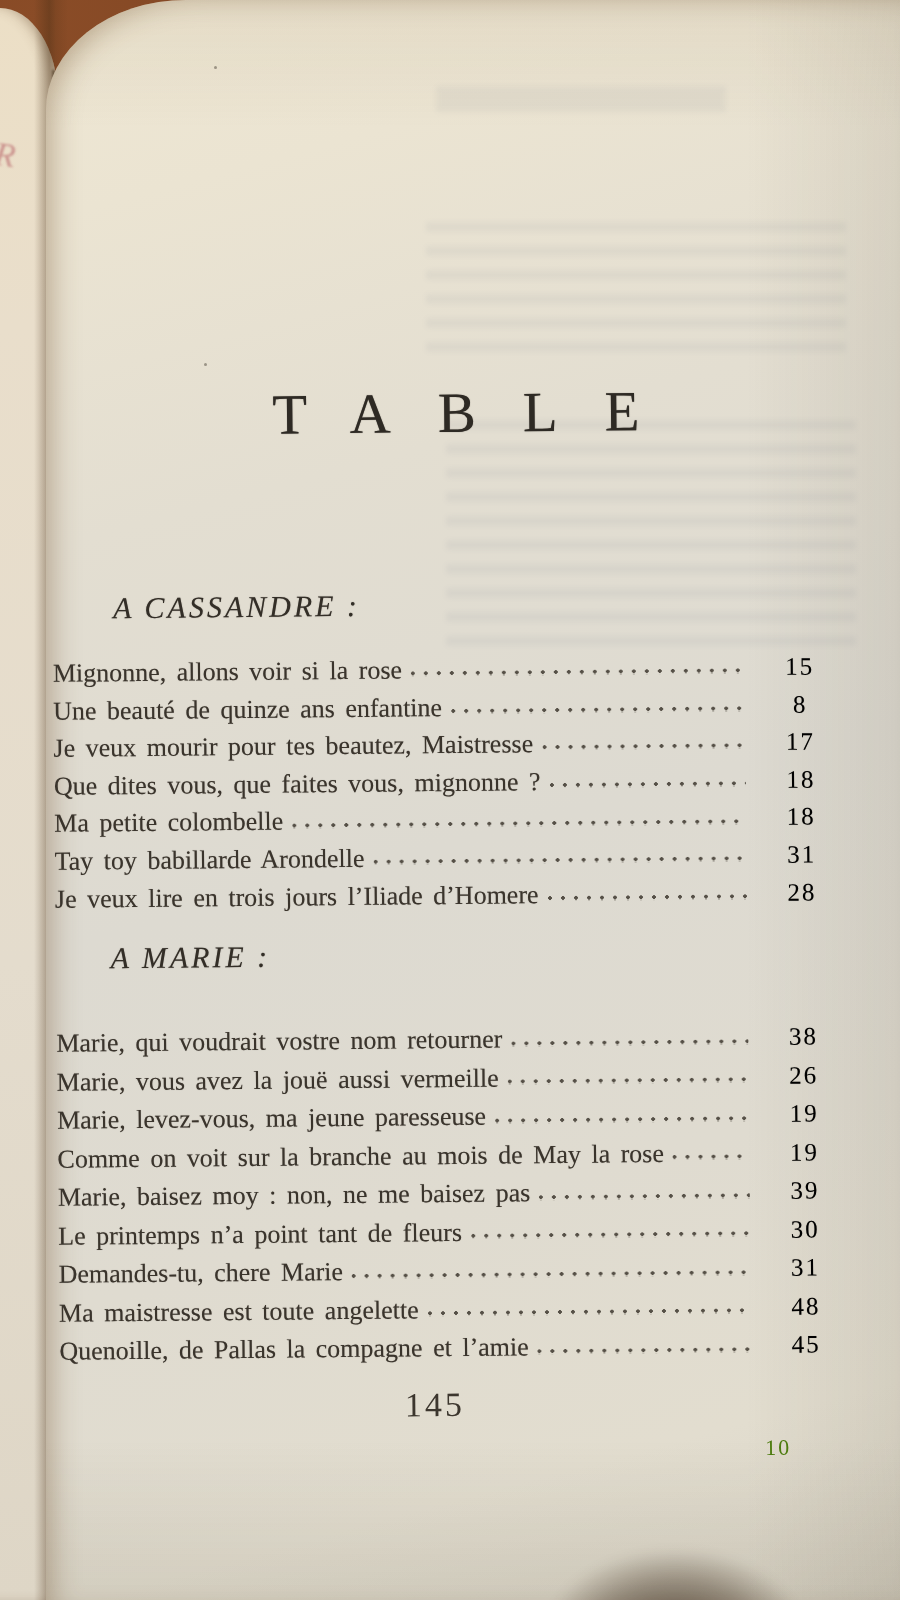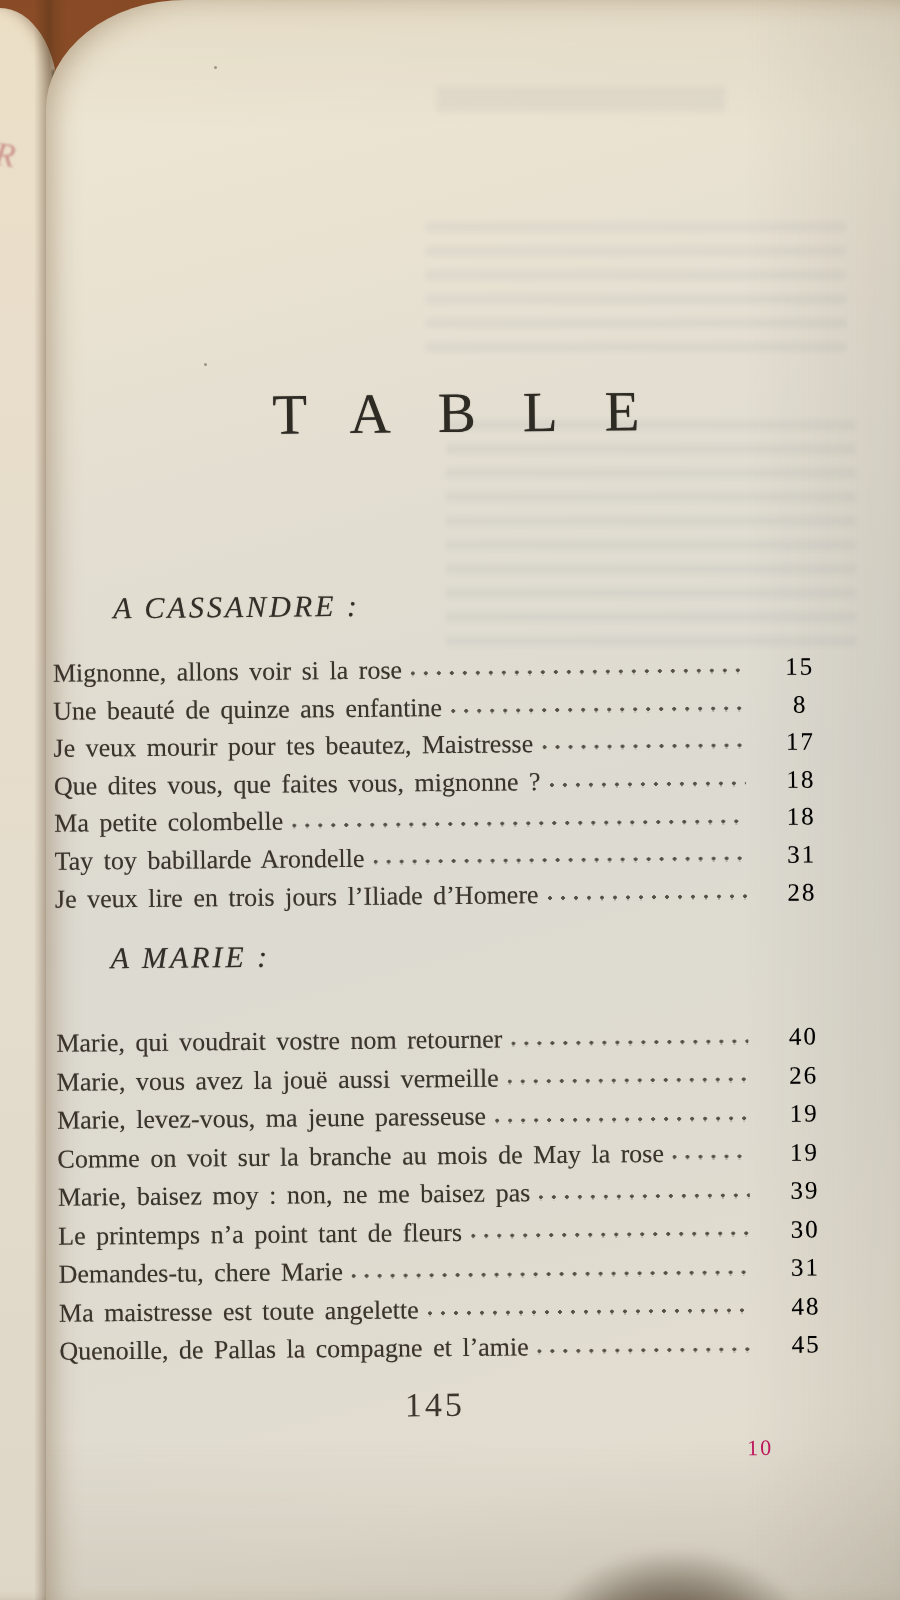--- a/index.html
+++ b/index.html
@@ -94,22 +94,22 @@
   }
   .row .n{
     width:50px;text-align:center;font-size:25px;letter-spacing:2px;
     color:#000000;text-shadow:0 0 .8px rgba(66,60,51,.4);
   }
   .folio{
     position:absolute;left:0;top:1386px;width:860px;text-align:center;
     font-size:34px;letter-spacing:3px;color:#3c362e;
   }
   .sig-mark{
-    position:absolute;left:742px;top:1438px;width:44px;text-align:left;
-    font-size:22px;letter-spacing:2px;color:#be185d;
+    position:absolute;left:742px;top:1438px;width:44px;text-align:right;
+    font-size:22px;letter-spacing:2px;color:#4d7c0f;
   }
 </style>
 </head>
 <body>
 
 <div class="left-page">
   <div class="red-mark">R</div>
 </div>
 <div class="gutter"></div>
 <div class="gutter-line"></div>
@@ -166,21 +166,21 @@
       <span class="n">28</span>
     </div>
   </div>
 
   <div class="section-heading h-marie">A MARIE :</div>
 
   <div class="toc-block block-2">
     <div class="row">
       <span class="t">Marie, qui voudrait vostre nom retourner</span>
       <span class="leader"></span>
-      <span class="n">40</span>
+      <span class="n">38</span>
     </div>
     <div class="row">
       <span class="t">Marie, vous avez la jouë aussi vermeille</span>
       <span class="leader"></span>
       <span class="n">26</span>
     </div>
     <div class="row">
       <span class="t">Marie, levez-vous, ma jeune paresseuse</span>
       <span class="leader"></span>
       <span class="n">19</span>

